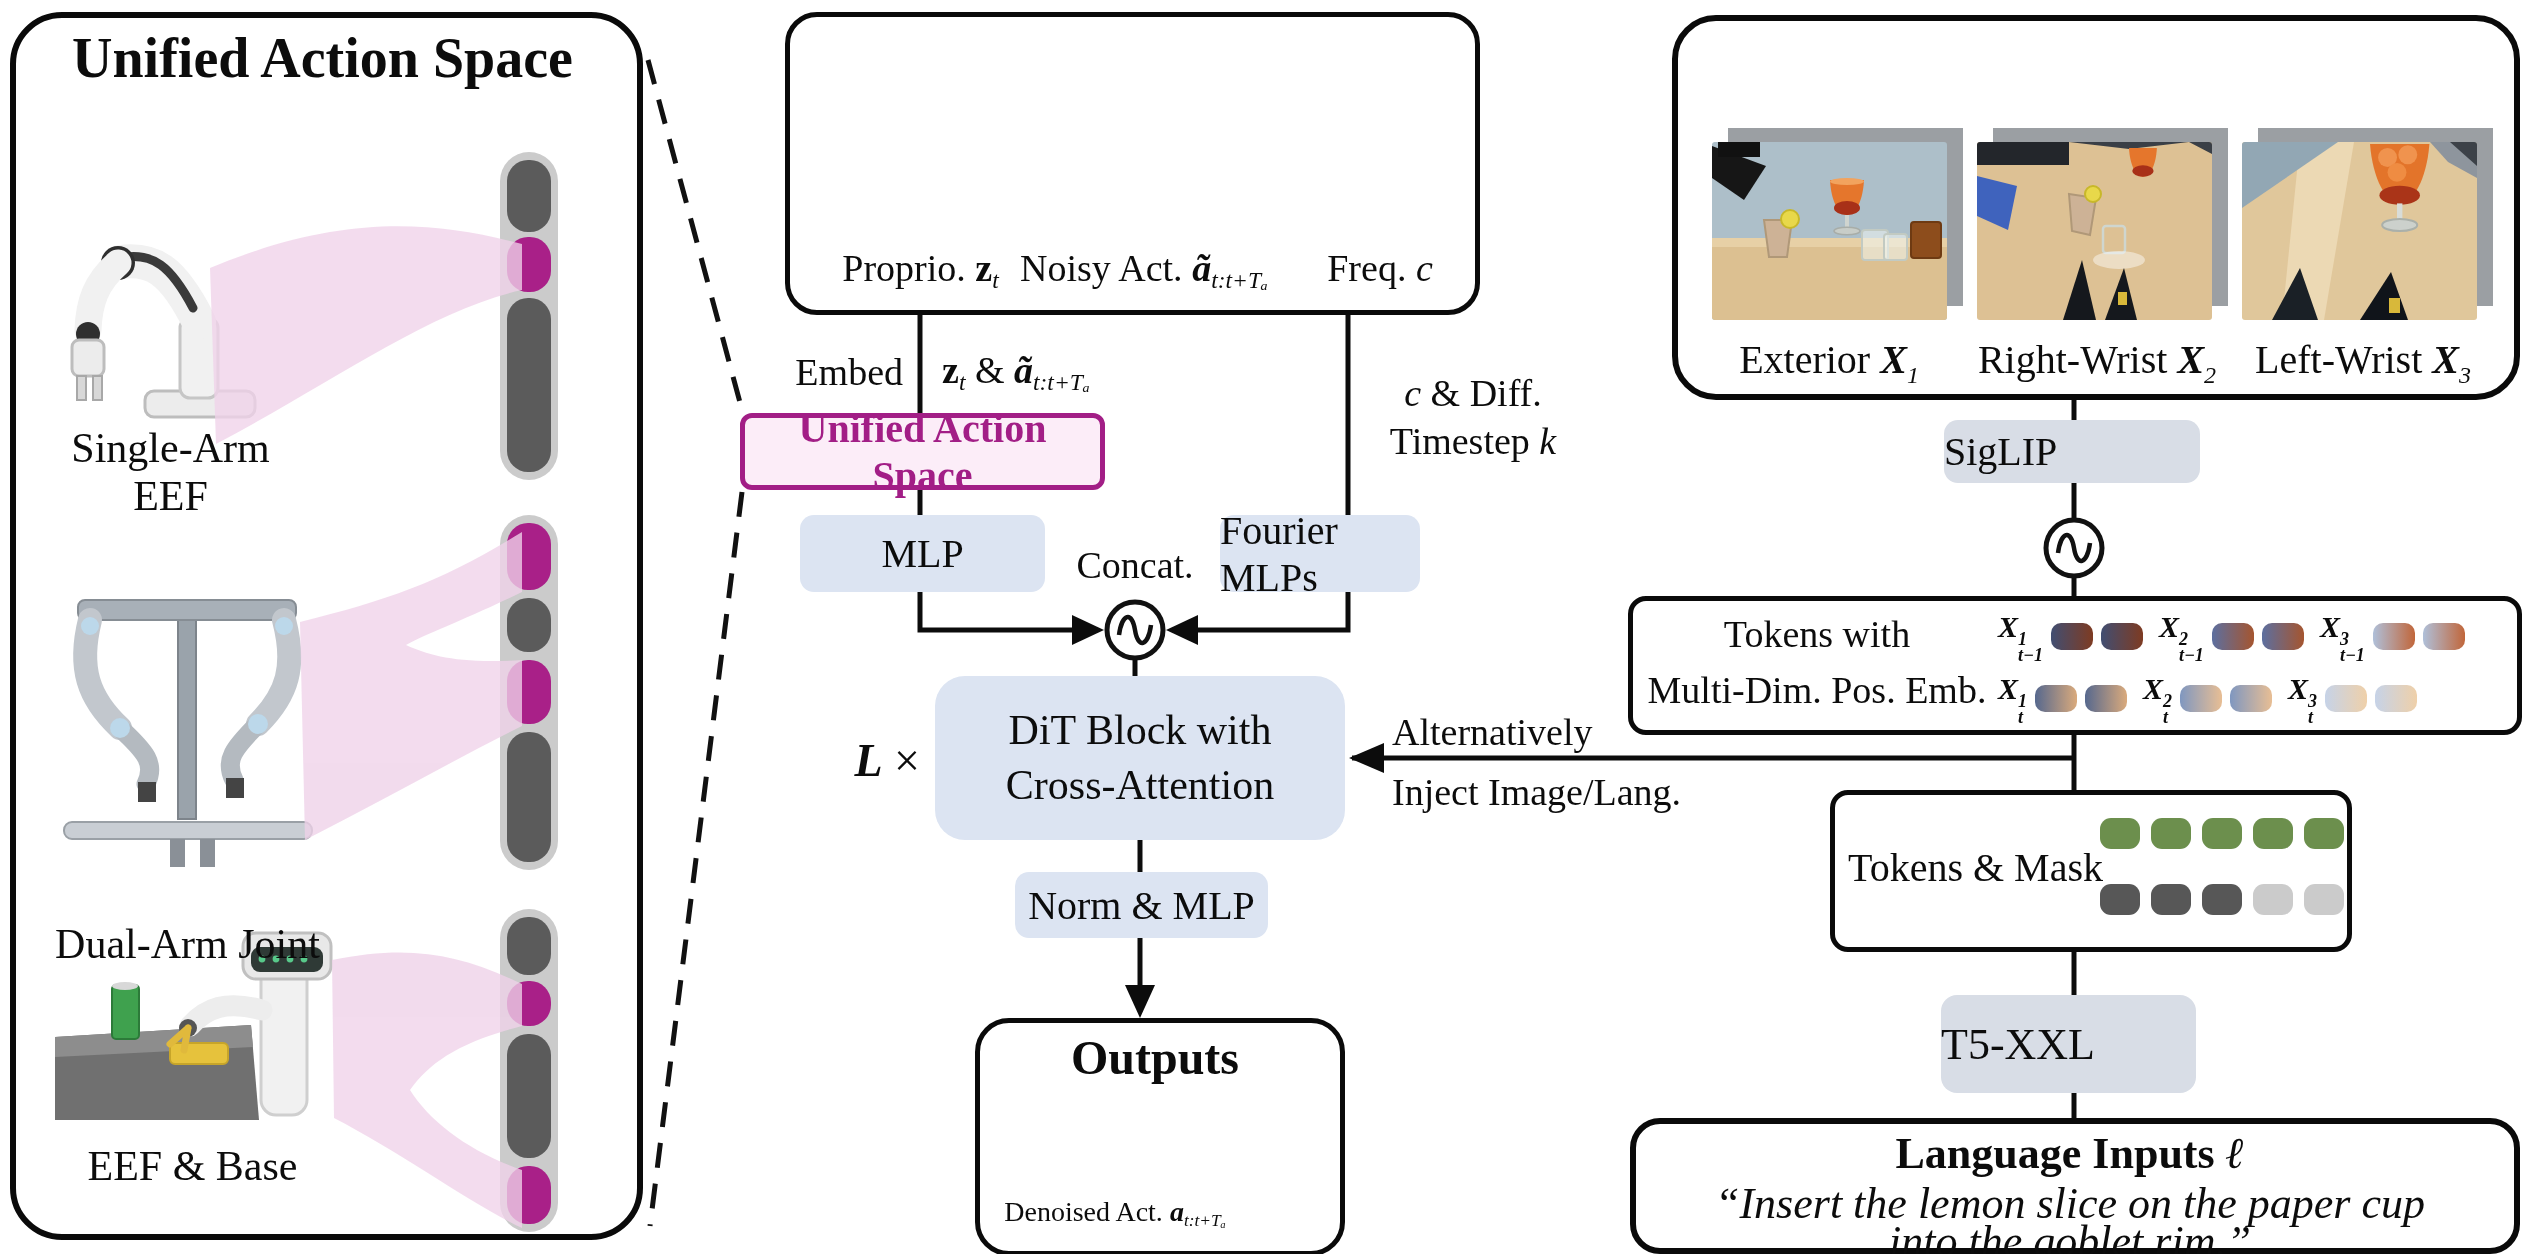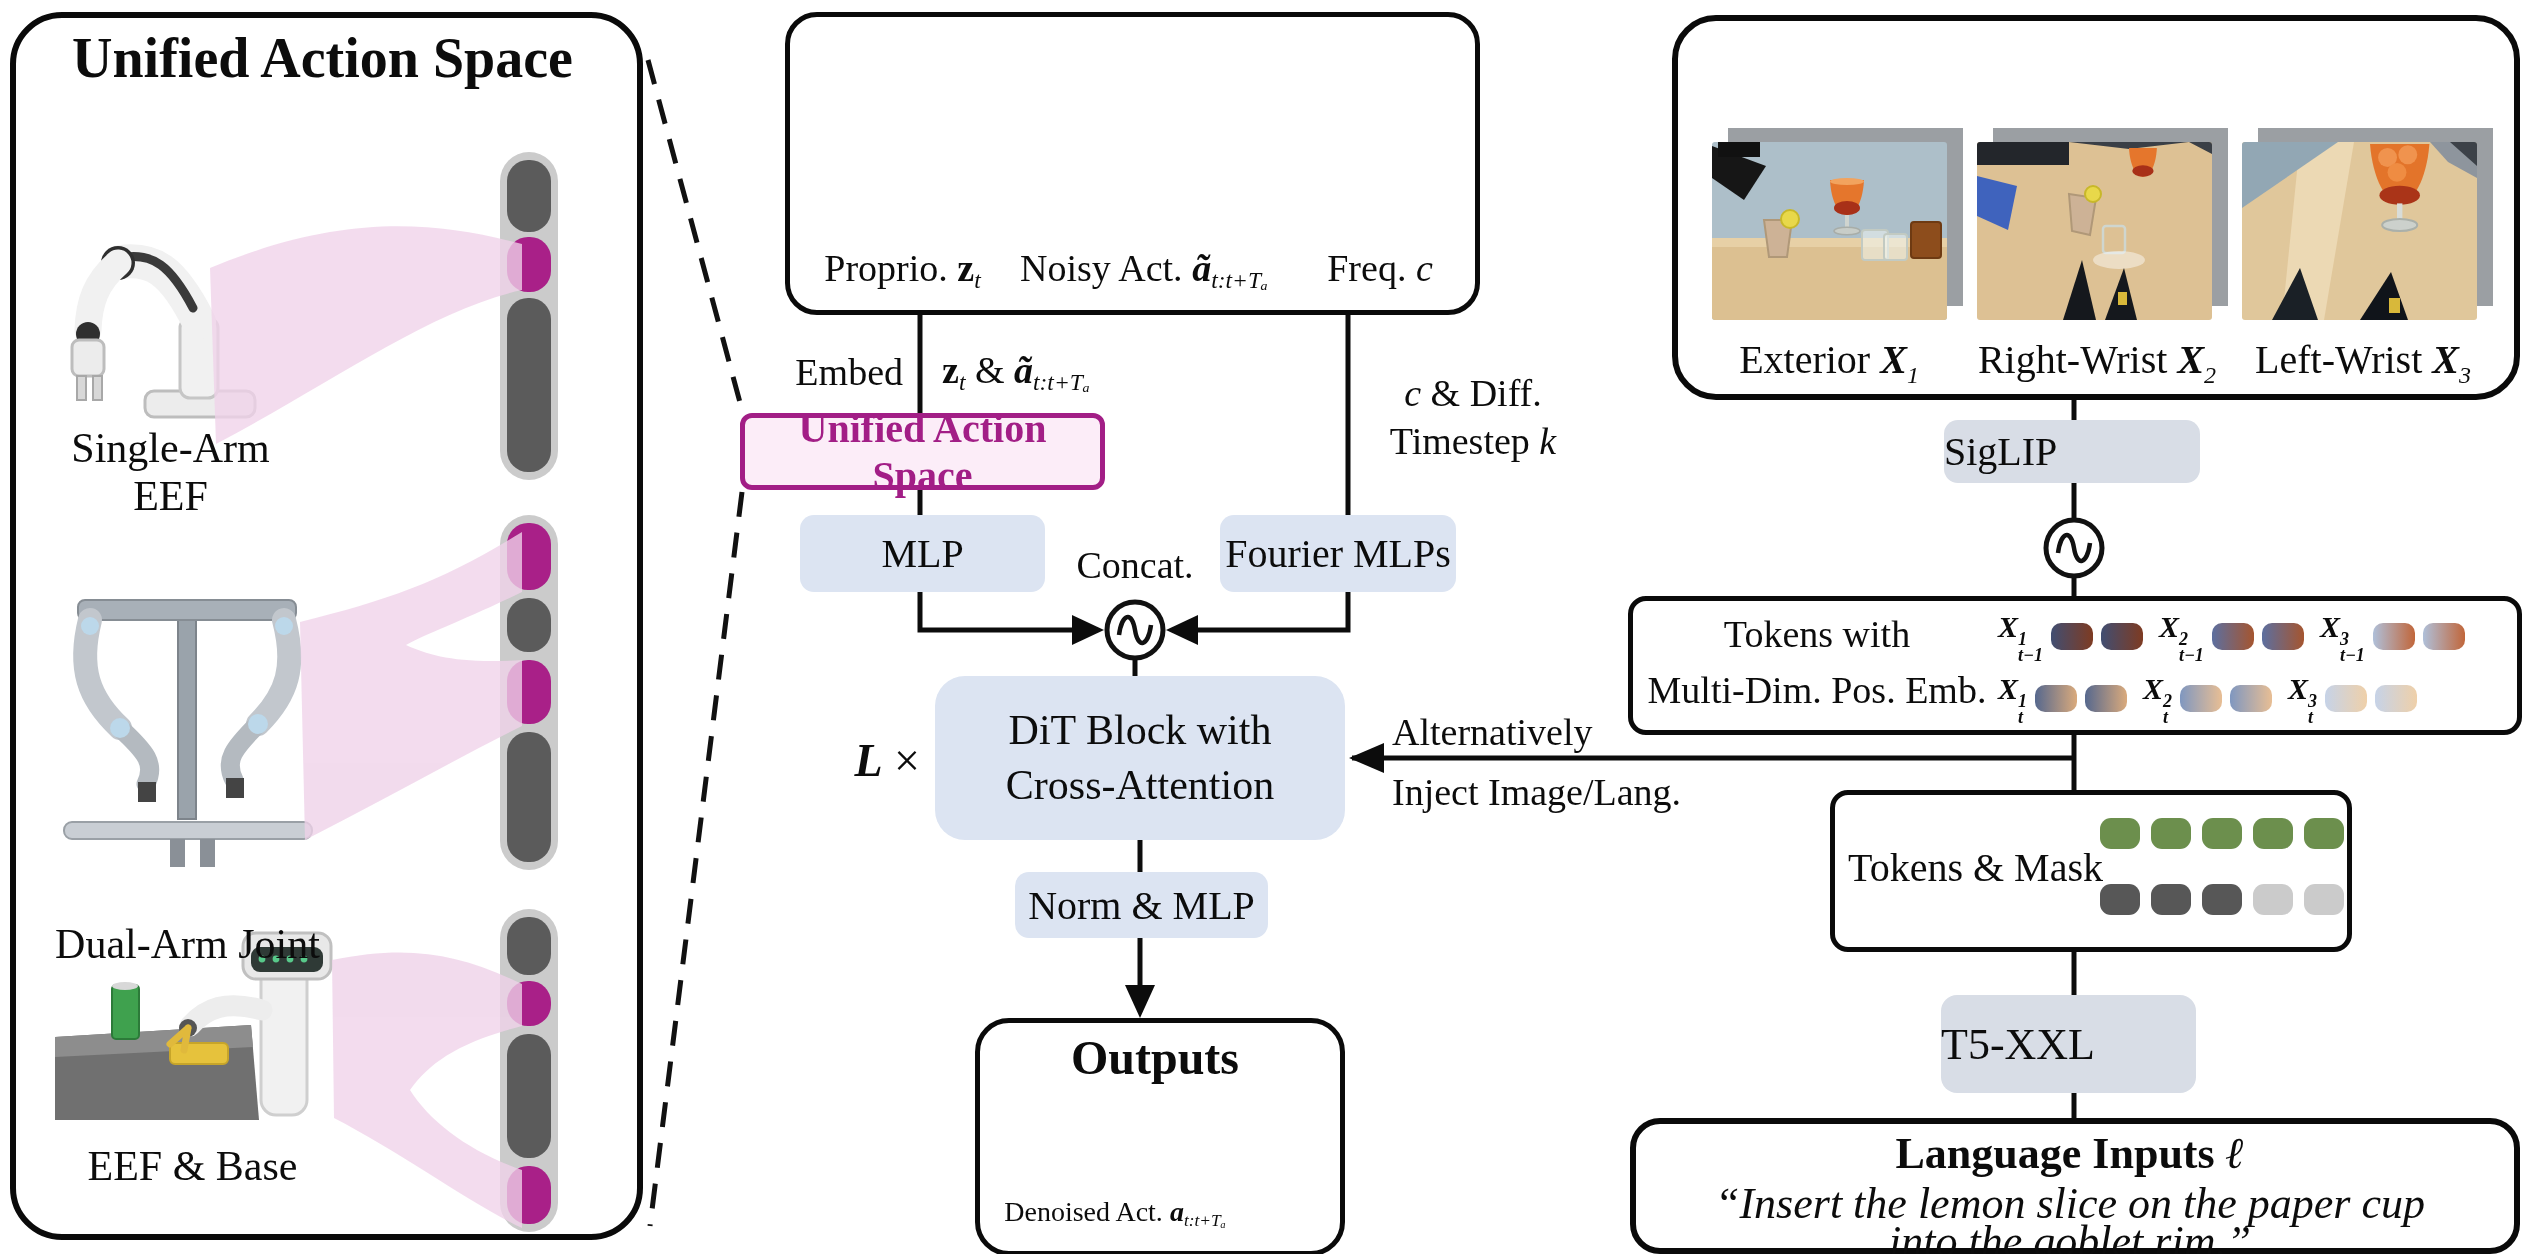--- a/index.html
+++ b/index.html
@@ -277,21 +277,21 @@
     </g>
   </svg>
 
   <div class="lay panel" style="left:10px;top:12px;width:621px;height:1216px;"></div>
   <div class="lay big ctr" style="left:30px;top:26px;width:585px;">Unified Action Space</div>
   <div class="lay ctr" style="left:55px;top:920px;width:265px;font-size:42px;">Dual-Arm Joint</div>
   <div class="lay ctr" style="left:38px;top:424px;width:265px;font-size:42px;">Single-Arm EEF</div>
   <div class="lay ctr" style="left:60px;top:1142px;width:265px;font-size:42px;">EEF &amp; Base</div>
 
   <div class="lay obox" style="left:785px;top:12px;width:685px;height:293px;border-radius:32px;"></div>
-  <div class="lay ctr lbl" style="left:790px;top:246px;width:225px;">
+  <div class="lay ctr lbl" style="left:790px;top:246px;width:225px;padding-left:18px;">
     <span>Proprio. </span><span class="bd">z</span><span class="sb">t</span>
   </div>
   <div class="lay ctr lbl" style="left:1008px;top:246px;width:272px;">
     <span>Noisy Act. </span><span class="bi">ã</span><span class="sb">t:t+Tₐ</span>
   </div>
   <div class="lay ctr lbl" style="left:1295px;top:246px;width:170px;">
     <span>Freq. </span><span class="it">c</span>
   </div>
 
   <div class="lay rt lbl" style="left:735px;top:350px;width:168px;">Embed</div>
@@ -306,21 +306,21 @@
   <div class="lay ctr" style="left:740px;top:413px;width:355px;height:67px;border:5px solid var(--magenta);
        border-radius:12px;background:var(--magenta-box-bg);display:flex;align-items:center;justify-content:center;
        font-size:40px;font-weight:bold;">
     <span class="mag">Unified Action Space</span>
   </div>
 
   <div class="lay fbox med" style="left:800px;top:515px;width:245px;height:77px;">
       <span>MLP</span>
     </div>
   <div class="lay ctr lbl" style="left:1060px;top:543px;width:150px;">Concat.</div>
-  <div class="lay fbox med" style="left:1220px;top:515px;width:236px;height:77px;">
+  <div class="lay fbox med" style="left:1220px;top:515px;width:200px;height:77px;">
       <span>Fourier MLPs</span>
     </div>
 
   <div class="lay fbox" style="left:935px;top:676px;width:410px;height:164px;border-radius:30px;font-size:42px;line-height:1.32;text-align:center;flex-direction:column;">
     <span>DiT Block with</span>
     <span>Cross-Attention</span>
   </div>
   <div class="lay rt" style="left:800px;top:734px;width:120px;font-size:46px;">
     <span class="it bd">L</span> <span>×</span>
   </div>

